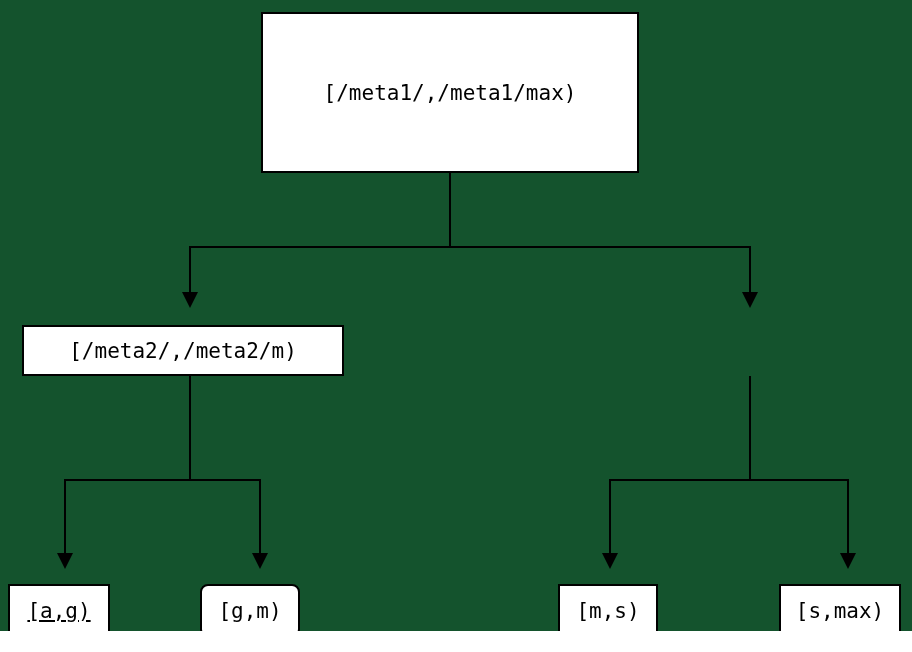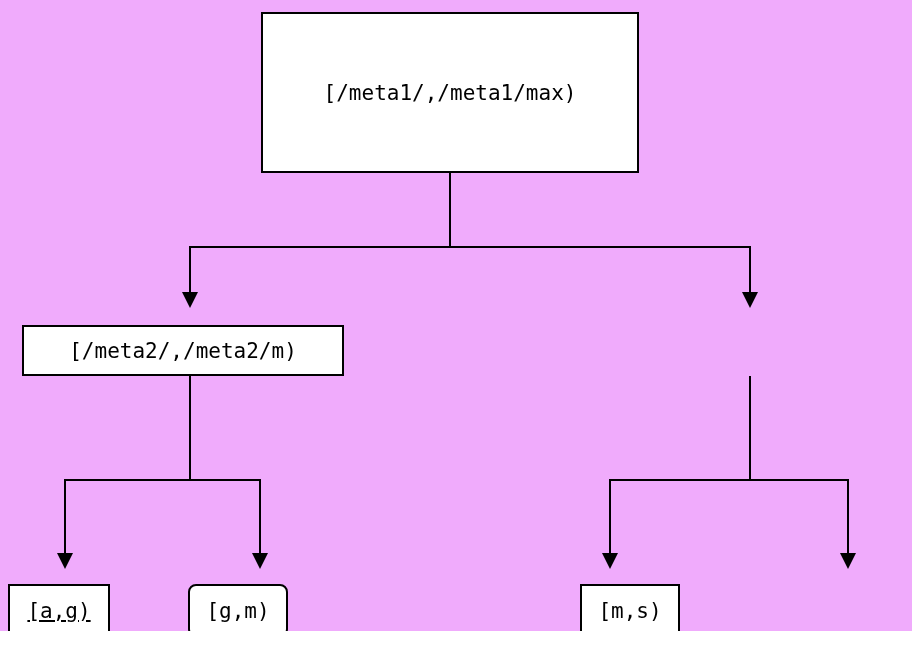--- a/index.html
+++ b/index.html
@@ -4,21 +4,21 @@
 <style>
   html, body {
     margin: 0;
     padding: 0;
     background: #ffffff;
   }
   .canvas {
     position: relative;
     width: 912px;
     height: 631px;
-    background: #f0abfc;
+    background: #14532d;
     font-family: "DejaVu Sans Mono", "Liberation Mono", monospace;
     overflow: hidden;
   }
   .node {
     position: absolute;
     box-sizing: border-box;
     border: 2px solid #000000;
     background: #ffffff;
     display: flex;
     align-items: center;
@@ -45,22 +45,22 @@
     border-left: 8px solid transparent;
     border-right: 8px solid transparent;
     border-top: 16px solid #000000;
   }
 
   
   .node-root   { left: 261px; top: 12px;  width: 378px; height: 161px; }
   .node-left   { left: 22px;  top: 325px; width: 322px; height: 51px;  }
   .node-right  { left: 583px; top: 325px; width: 319px; height: 51px;  }
   .node-ag     { left: 8px;   top: 584px; width: 102px; height: 53px; text-decoration: underline;  }
-  .node-gm     { left: 188px; top: 584px; width: 100px; height: 53px; border-radius: 8px;  }
-  .node-ms     { left: 580px; top: 584px; width: 100px; height: 53px;  }
+  .node-gm     { left: 200px; top: 584px; width: 100px; height: 53px; border-radius: 8px;  }
+  .node-ms     { left: 558px; top: 584px; width: 100px; height: 53px;  }
   .node-smax   { left: 779px; top: 584px; width: 122px; height: 53px;  }
 
   
   .stem-root   { left: 449px; top: 173px; height: 75px; }
   .hbar-1      { left: 189px; top: 246px; width: 562px; }
   .drop-l1     { left: 189px; top: 246px; height: 46px; }
   .drop-r1     { left: 749px; top: 246px; height: 46px; }
   .arr-l1      { left: 182px; top: 292px; }
   .arr-r1      { left: 742px; top: 292px; }
 
@@ -99,20 +99,23 @@
   </div>
 
   <div class="node node-gm">
     <span>[g,m)</span>
   </div>
 
   <div class="node node-ms">
     <span>[m,s)</span>
   </div>
 
+  <div class="node node-smax">
+    <span>[s,max)</span>
+  </div>
 
   <div class="vline stem-root"></div>
   <div class="hline hbar-1"></div>
   <div class="vline drop-l1"></div>
   <div class="vline drop-r1"></div>
   <div class="arrow-down arr-l1"></div>
   <div class="arrow-down arr-r1"></div>
 
   <div class="vline stem-left"></div>
   <div class="hline hbar-l"></div>

